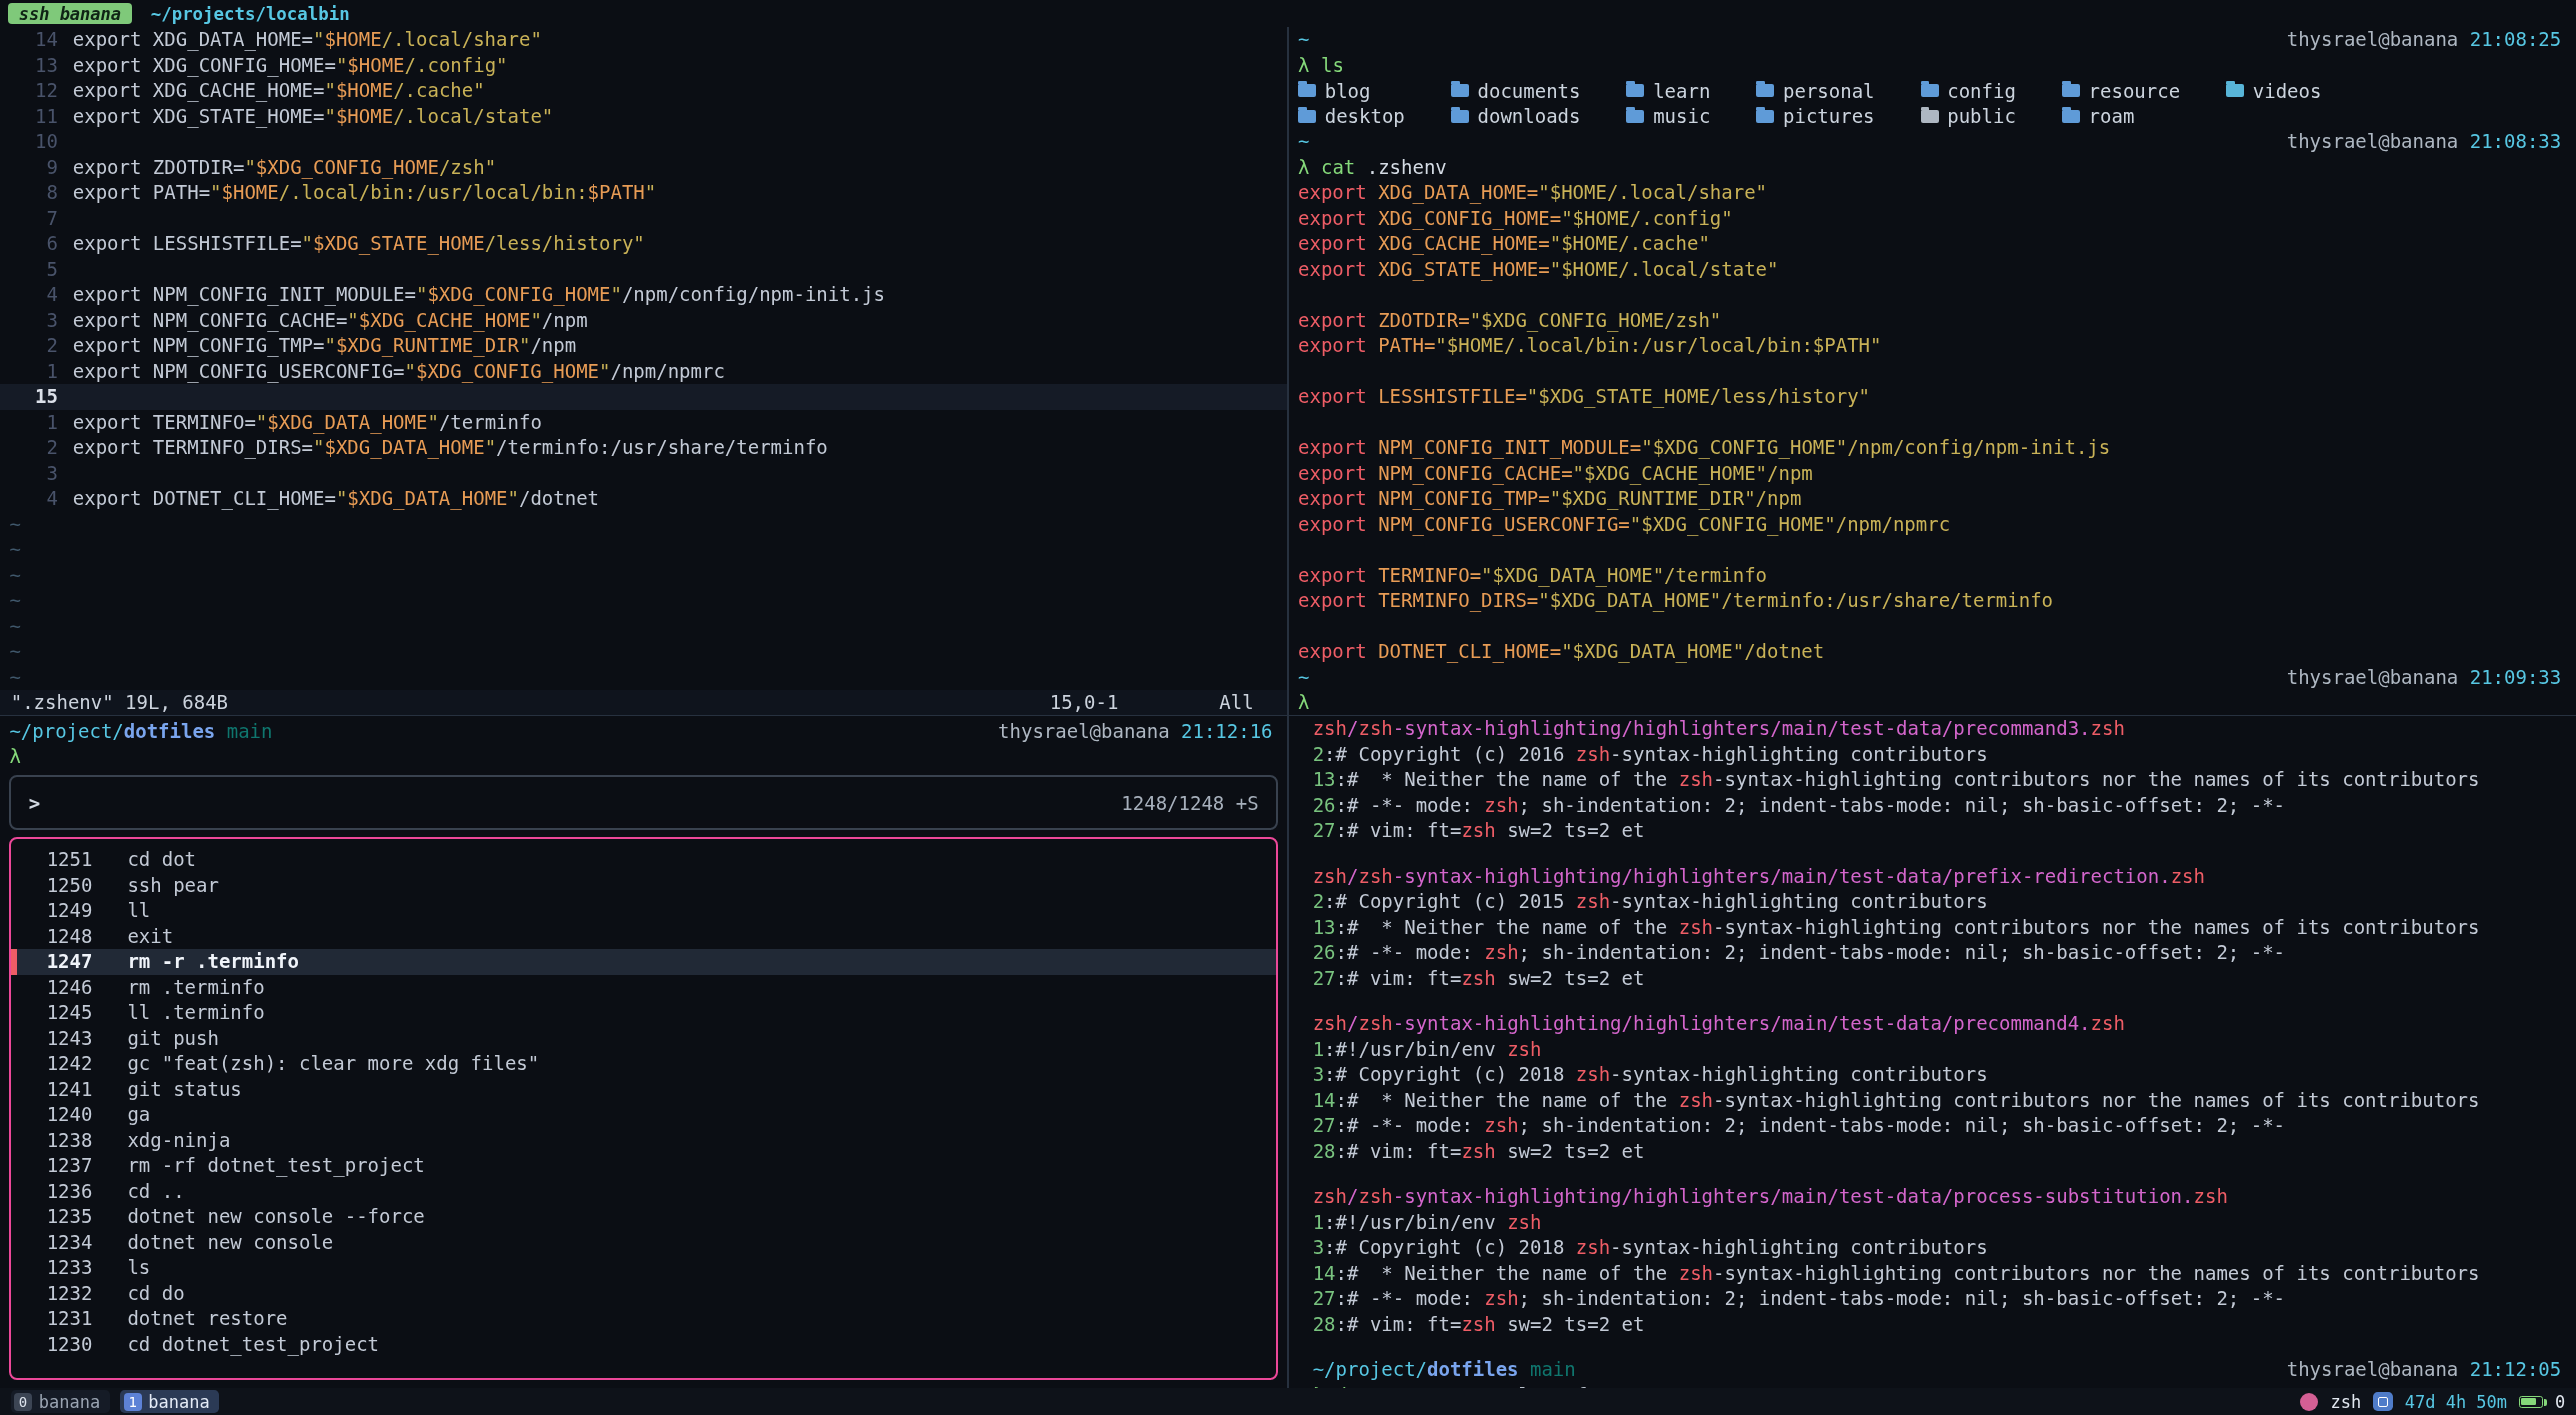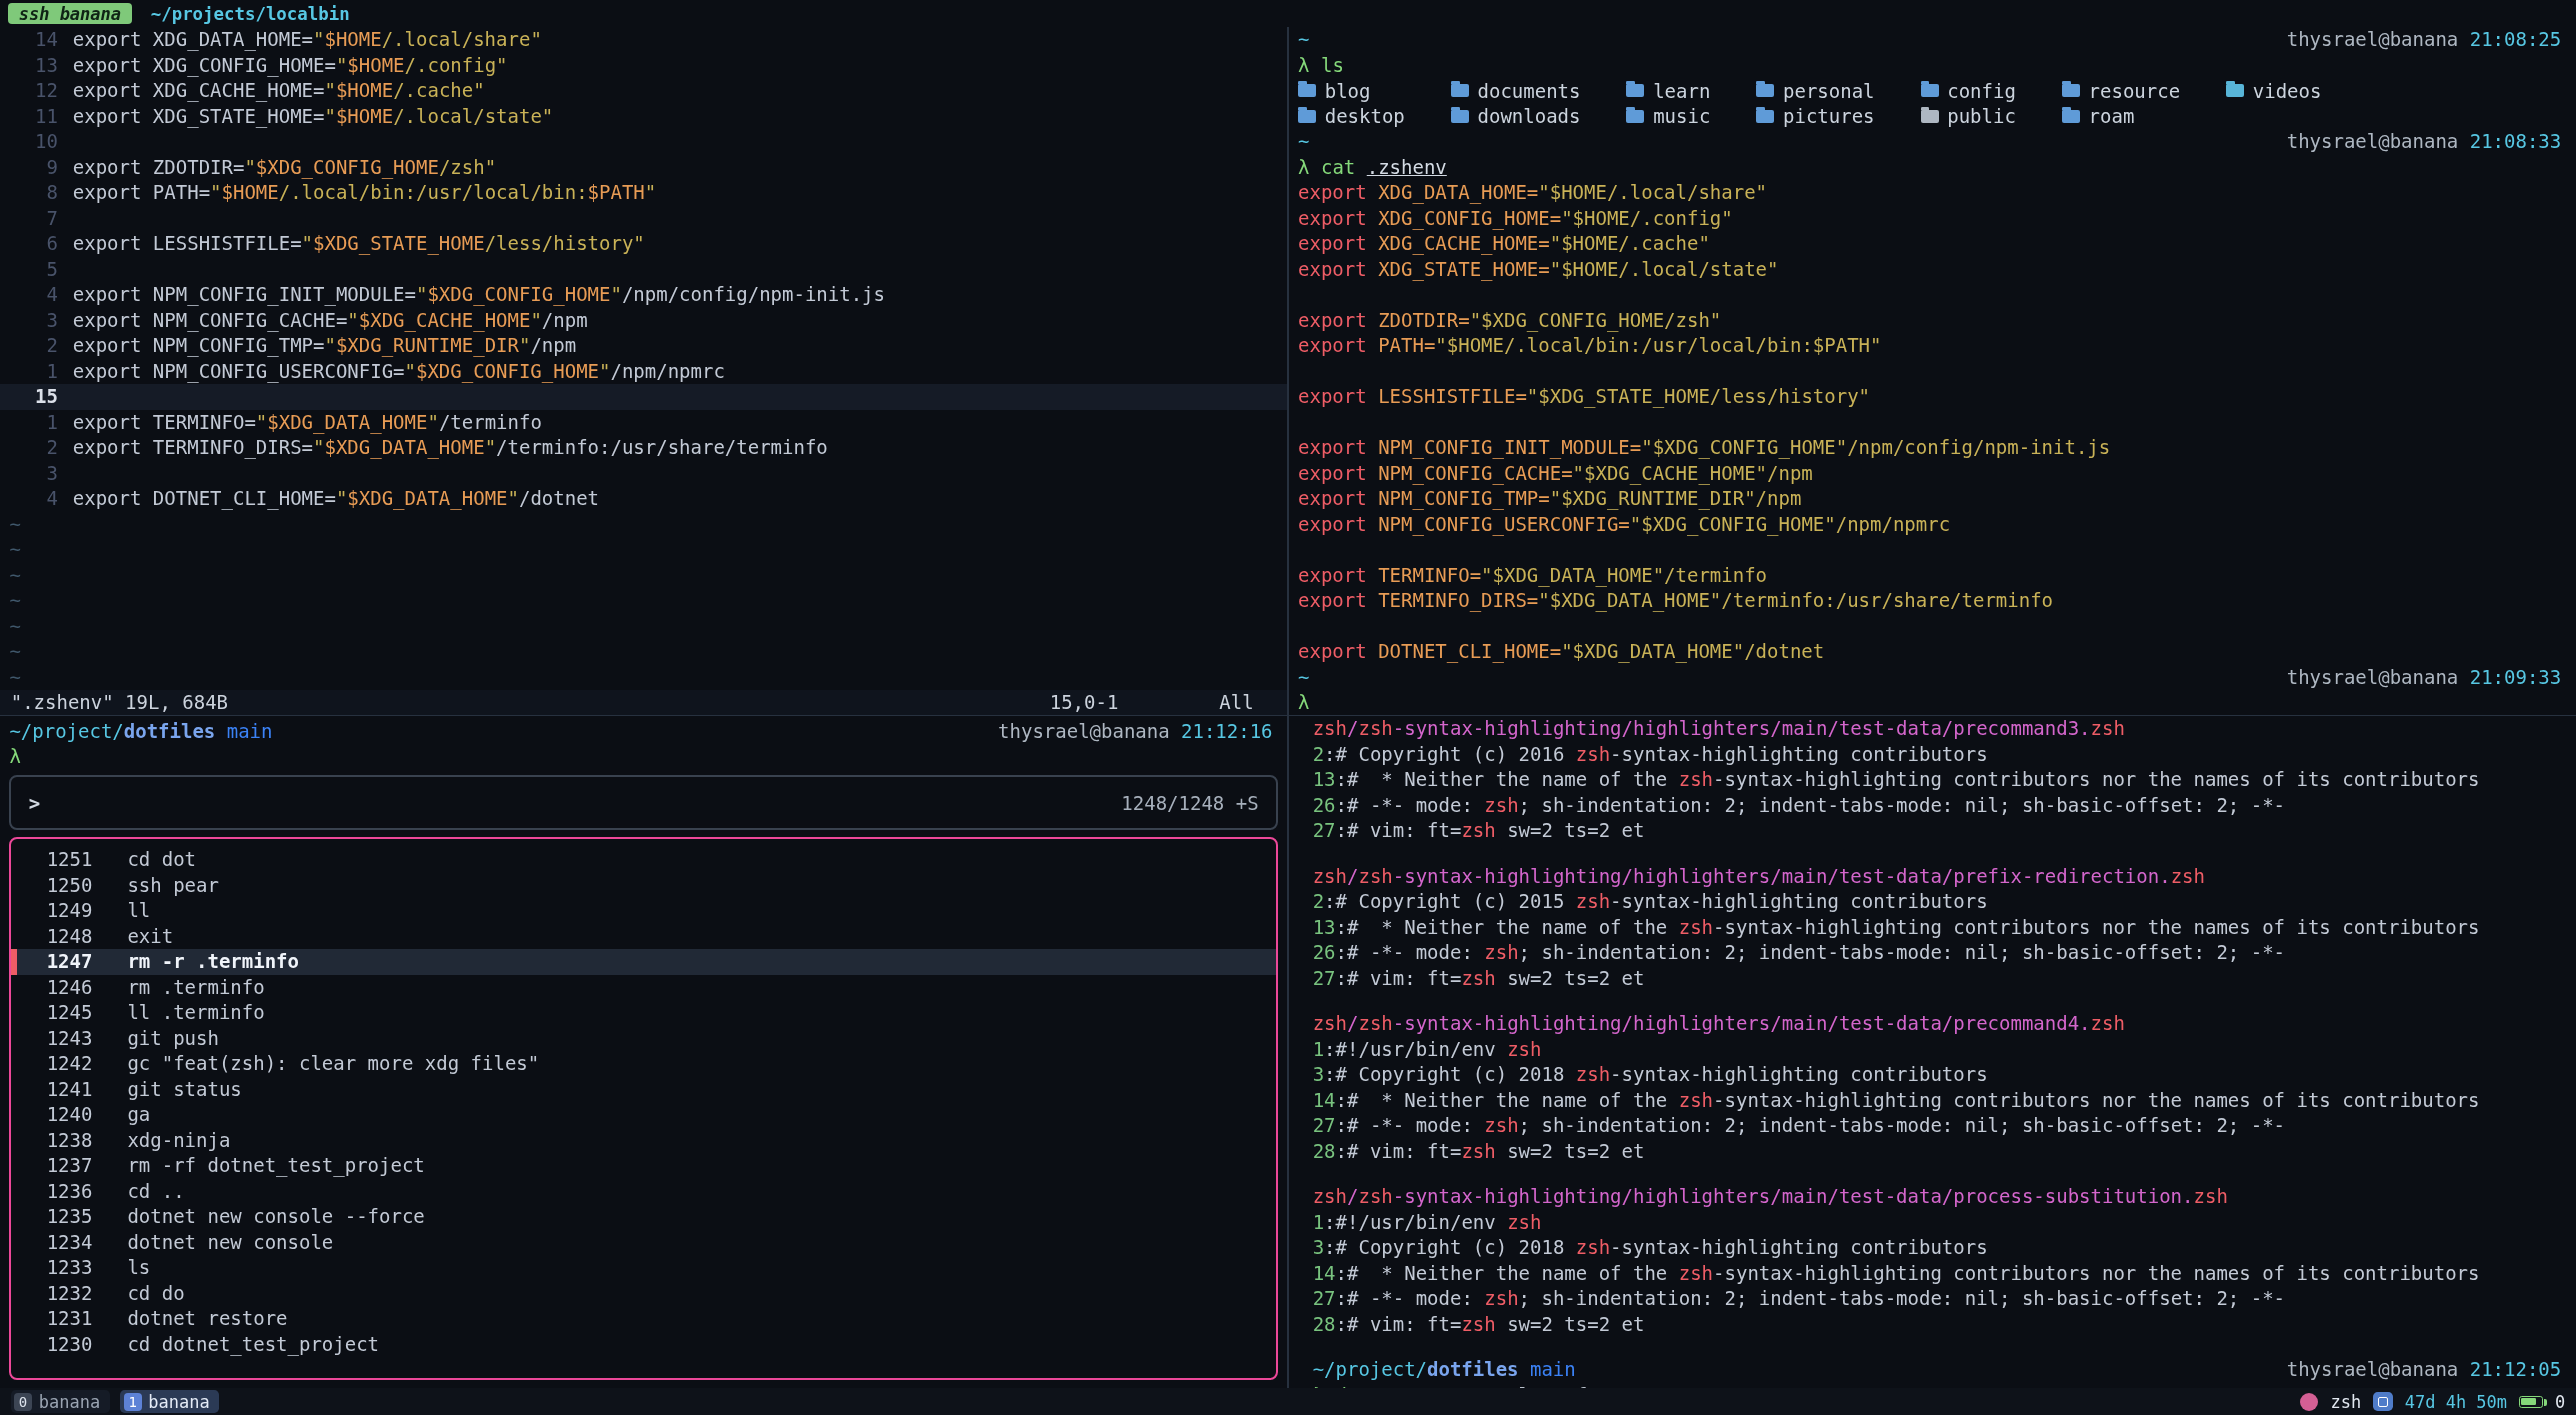--- a/index.html
+++ b/index.html
@@ -29,29 +29,29 @@
 .code-var{color:#e89c55}
 .tilde-row{padding-left:9.4px;color:#40586c}
 .vim-status{margin-top:auto;height:25.5px;line-height:25.5px;display:flex;background:#0f141d;color:#ccd3dd;padding:0 10.7px;white-space:pre}
 .vs-pos{margin-left:auto}
 .vs-all{margin-left:101px;margin-right:23px}
 
 .shell-pane{flex:1;display:flex;flex-direction:column;min-height:0;padding-top:2.7px}
 .prompt-row{display:flex;padding:0 14.8px 0 9.4px}
 .p-path{color:#57c7e3}
 .p-repo{color:#7aa5ee;font-weight:bold}
-.p-branch{color:#3b82f6}
+.p-branch{color:#0f766e}
 .gap1{width:11.4px;flex:none}
 .p-right{margin-left:auto;display:flex}
 .p-user{color:#aeb7c2}
 .p-time{color:#57c7e3;margin-left:11.4px}
 .lambda{color:#85d87a}
 .cmd-name{color:#85d87a}
 .cmd-args{color:#b9c1cc}
-.file-arg{color:#d4dbe4;text-decoration:underline}
+.file-arg{color:#d4dbe4;}
 .pad{padding-left:9.4px}
 
 .fzf-input{flex:none;height:55px;margin:5.4px 9.4px 0 9.4px;border:2px solid #39424f;border-radius:8px;display:flex;align-items:center;padding:0 17.4px;white-space:pre}
 .fzf-pointer{color:#d2d9e2;font-weight:bold}
 .fzf-count{margin-left:auto;color:#a7b0bc;display:flex}
 .fzf-flags{color:#a7b0bc;margin-left:11.4px}
 .fzf-list{flex:1;margin:6.7px 9.4px 8px 9.4px;border:2px solid #ec4899;border-radius:8px;padding:8px 0;overflow:hidden}
 .fzf-row{display:flex;height:25.5px;line-height:25.5px;white-space:pre;border-left:6px solid transparent;padding-left:20px}
 .fzf-row.sel{background:#212936;border-left-color:#ee5d66}
 .h-num{flex:none;width:55px;text-align:right;margin-right:35px;color:#c3cad6}

